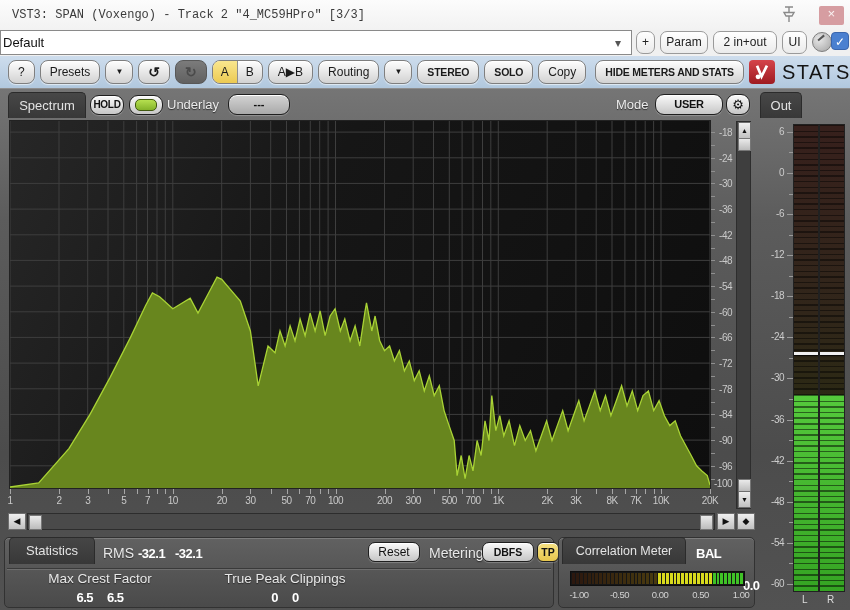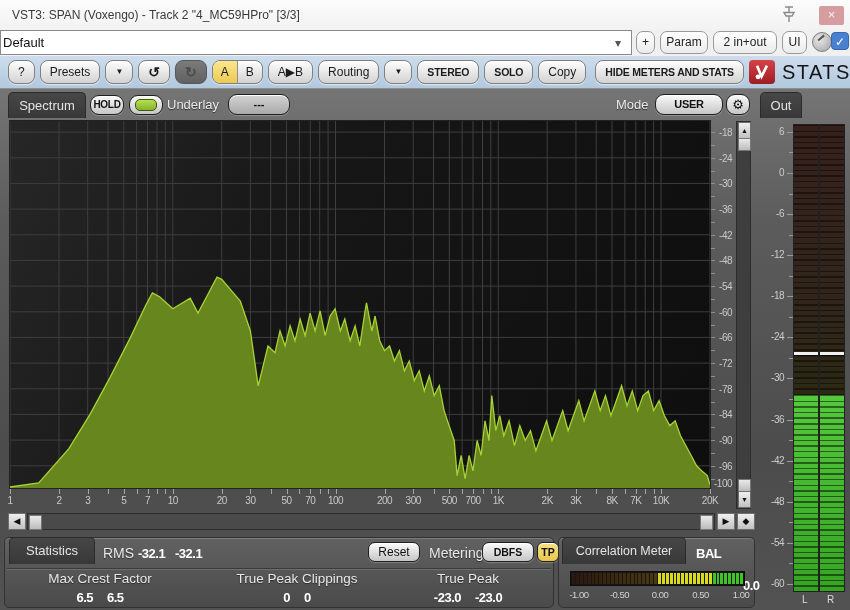--- a/index.html
+++ b/index.html
@@ -1,21 +1,21 @@
 <!DOCTYPE html>
 <html><head>
 <meta charset="utf-8">
 <style>
   html,body{margin:0;padding:0;background:#333;}
   #win{position:relative;width:850px;height:610px;overflow:hidden;
        font-family:"Liberation Sans",sans-serif;background:#4e4e4e;user-select:none;}
 
   
   .titlebar{position:absolute;left:0;top:0;width:850px;height:30px;
-            background:linear-gradient(#fcfcfc,#f2f2f2);border-bottom:1px solid #e0e0e0;}
+            background:linear-gradient(#fcfcfc,#f2f2f2);border-bottom:1px solid #e0e0e0;font-family:Liberation Mono, monospace;}
   .title{position:absolute;left:12px;top:8px;font-size:12px;color:#3a3a3a;white-space:nowrap;}
   .pin{position:absolute;right:52px;top:5px;width:18px;height:20px;}
   .closebtn{position:absolute;right:6px;top:6px;width:25px;height:19px;background:#d69da1;
             color:#faf2f2;font-size:13px;line-height:18px;text-align:center;border-radius:2px;}
 
   
   .preset-row{position:absolute;left:0;top:30px;width:850px;height:26px;background:#f0f0f0;}
   .combo{position:absolute;left:0;top:0;width:632px;height:25px;background:#fff;
          border:1px solid #8a8a8a;box-sizing:border-box;font-size:13px;color:#111;
          line-height:23px;padding-left:2px;}
@@ -400,27 +400,23 @@
       <div class="statval" style="position:absolute;left:170px;top:8px;">-32.1</div>
       <div class="dkbtn" id="btn-reset">Reset</div>
       <div class="statlbl" style="left:424px;top:7px;font-size:14px;">Metering</div>
       <div class="dkbtn" id="btn-dbfs">DBFS</div>
       <div class="dkbtn" id="btn-tp">TP</div>
       <div id="stats-div"></div>
       <div class="statcol" style="left:95px;">
         <div class="statlbl" style="position:static;">Max Crest Factor</div>
         <div class="vals"><span class="statval">6.5</span><span class="statval">6.5</span></div>
       </div>
-      <div class="statcol" style="left:292px;">
+      <div class="statcol" style="left:280px;">
         <div class="statlbl" style="position:static;">True Peak Clippings</div>
         <div class="vals"><span class="statval">0</span><span class="statval">0</span></div>
-      </div>
-      <div class="statcol" style="left:463px;">
-        <div class="statlbl" style="position:static;">True Peak</div>
-        <div class="vals"><span class="statval">-23.0</span><span class="statval">-23.0</span></div>
       </div>
     </div>
 
     <div class="panelbox" id="corr-box">
       <div class="boxtab" id="tab-corr">Correlation Meter</div>
       <div class="statval" style="position:absolute;left:137px;top:8px;">BAL</div>
       <div class="statval" style="position:absolute;left:184px;top:8px;margin-top:32px;">0.0</div>
       <div id="corr-leds">
           <div class="seg" style="background:rgb(44,24,15)"></div>
           <div class="seg" style="background:rgb(45,26,15)"></div>

